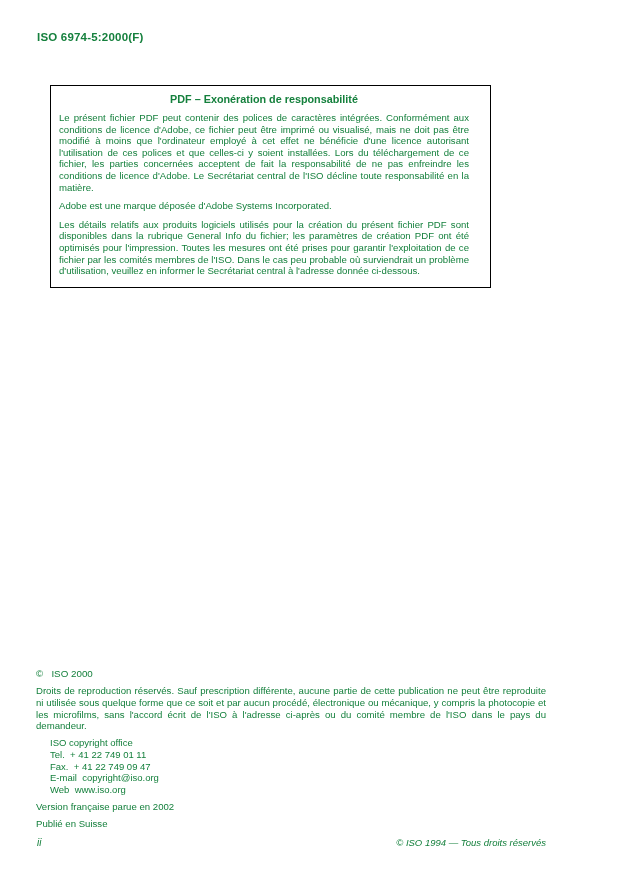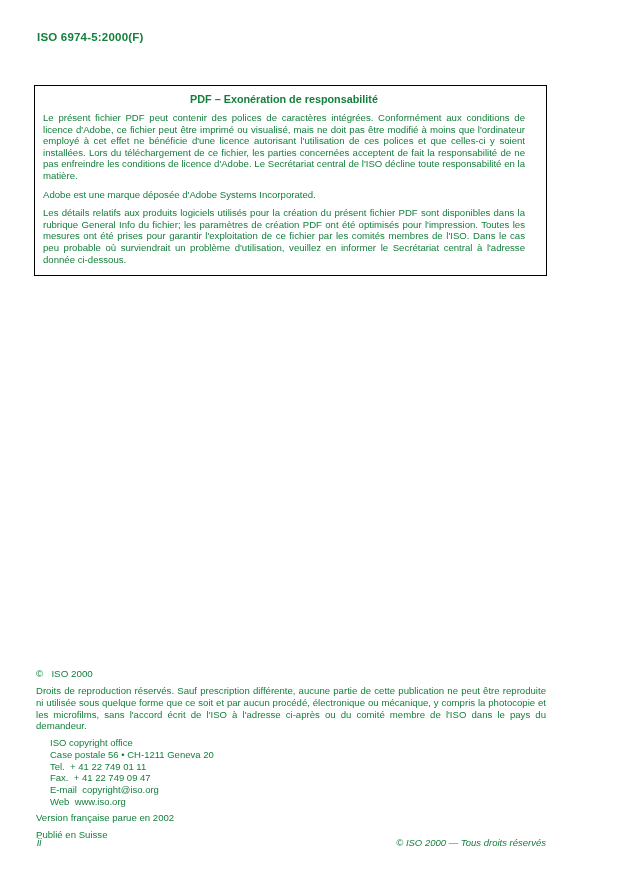--- a/index.html
+++ b/index.html
@@ -18,22 +18,22 @@
     position: absolute;
     top: 31px;
     left: 37px;
     font-size: 11.5px;
     font-weight: bold;
     letter-spacing: 0.2px;
   }
   .disclaimer-box {
     position: absolute;
     top: 85px;
-    left: 34px;
-    width: 513px;
+    left: 50px;
+    width: 441px;
     border: 1px solid #000;
     padding: 7px 21px 10px 8px;
   }
   .disclaimer-title {
     text-align: center;
     font-size: 10.8px;
     font-weight: bold;
     margin-bottom: 7px;
   }
   .disclaimer-par {
@@ -102,28 +102,27 @@
     <p class="disclaimer-par">Le présent fichier PDF peut contenir des polices de caractères intégrées. Conformément aux conditions de licence d'Adobe, ce fichier peut être imprimé ou visualisé, mais ne doit pas être modifié à moins que l'ordinateur employé à cet effet ne bénéficie d'une licence autorisant l'utilisation de ces polices et que celles-ci y soient installées. Lors du téléchargement de ce fichier, les parties concernées acceptent de fait la responsabilité de ne pas enfreindre les conditions de licence d'Adobe. Le Secrétariat central de l'ISO décline toute responsabilité en la matière.</p>
     <p class="disclaimer-par">Adobe est une marque déposée d'Adobe Systems Incorporated.</p>
     <p class="disclaimer-par">Les détails relatifs aux produits logiciels utilisés pour la création du présent fichier PDF sont disponibles dans la rubrique General Info du fichier; les paramètres de création PDF ont été optimisés pour l'impression. Toutes les mesures ont été prises pour garantir l'exploitation de ce fichier par les comités membres de l'ISO. Dans le cas peu probable où surviendrait un problème d'utilisation, veuillez en informer le Secrétariat central à l'adresse donnée ci-dessous.</p>
   </div>
 
   <div class="copyright-section">
     <div class="copyright-line">©&nbsp;&nbsp;&nbsp;ISO 2000</div>
     <p class="rights-par">Droits de reproduction réservés. Sauf prescription différente, aucune partie de cette publication ne peut être reproduite ni utilisée sous quelque forme que ce soit et par aucun procédé, électronique ou mécanique, y compris la photocopie et les microfilms, sans l'accord écrit de l'ISO à l'adresse ci-après ou du comité membre de l'ISO dans le pays du demandeur.</p>
     <div class="address-block">
       <div class="address-line">ISO copyright office</div>
-      <div class="address-line">Case postale 56 • CH-1211 Geneva 20</div>
       <div class="address-line">Tel.&nbsp;&nbsp;+ 41 22 749 01 11</div>
       <div class="address-line">Fax.&nbsp;&nbsp;+ 41 22 749 09 47</div>
       <div class="address-line">E-mail&nbsp;&nbsp;copyright@iso.org</div>
       <div class="address-line">Web&nbsp;&nbsp;www.iso.org</div>
     </div>
     <div class="version-line">Version française parue en 2002</div>
     <div class="published-line">Publié en Suisse</div>
   </div>
 
   <div class="footer">
     <span class="footer-page-num">ii</span>
-    <span class="footer-copyright">© ISO 2000 — Tous droits réservés</span>
+    <span class="footer-copyright">© ISO 1994 — Tous droits réservés</span>
   </div>
 
 </div>
 
 </body></html>

